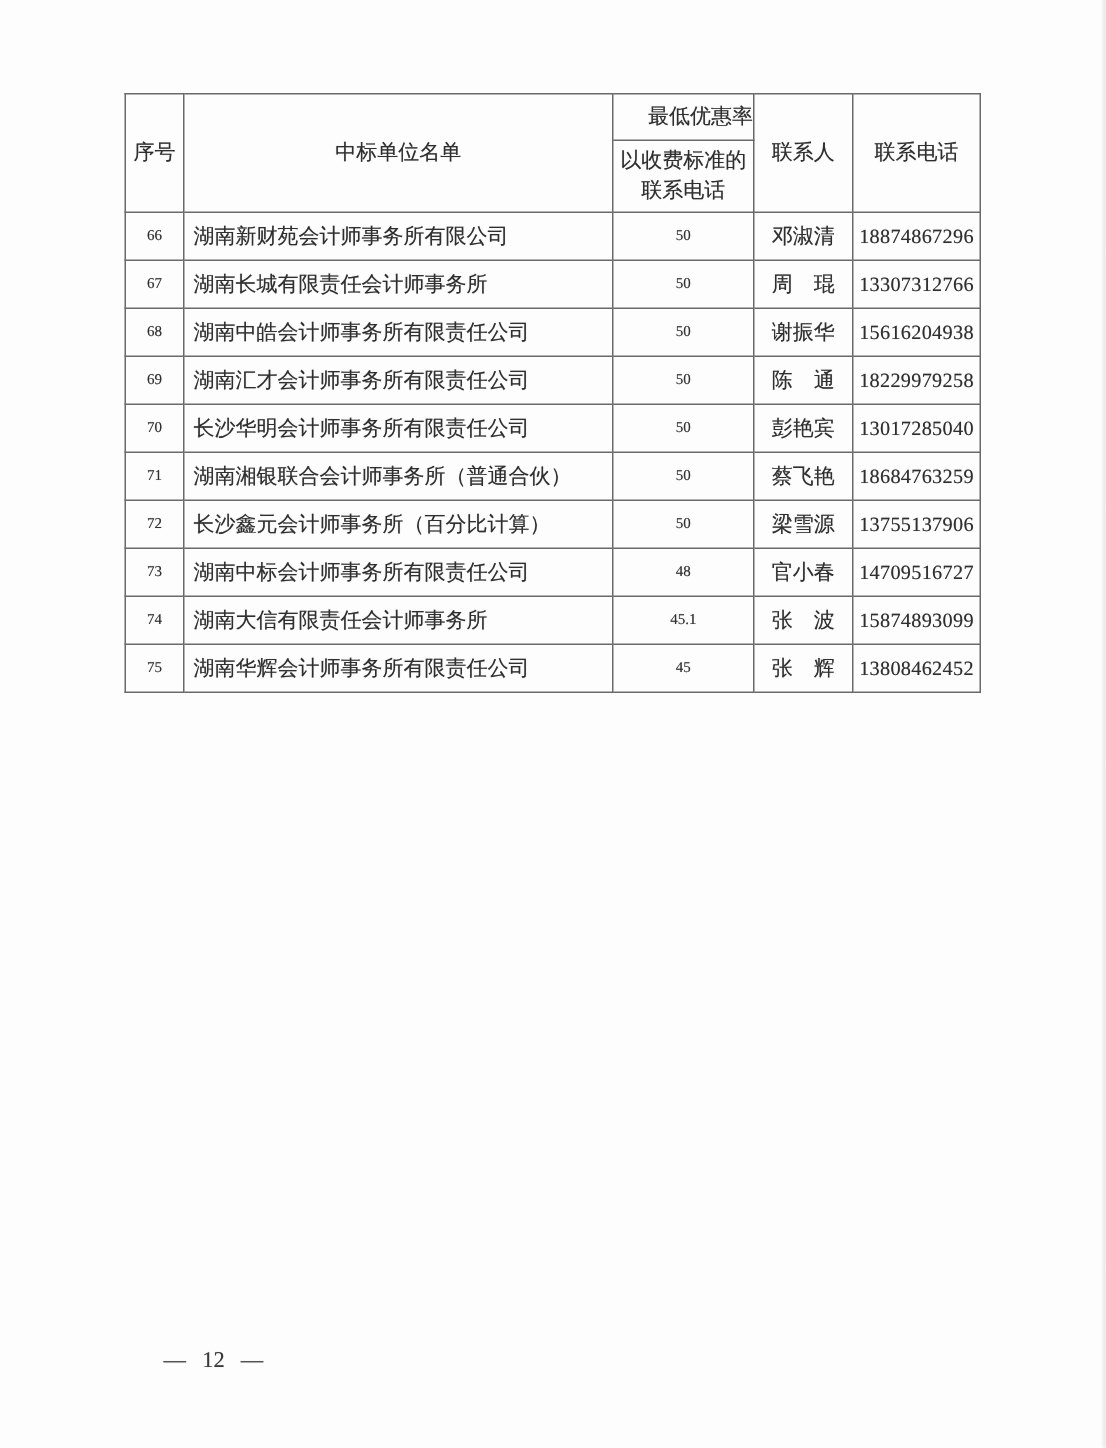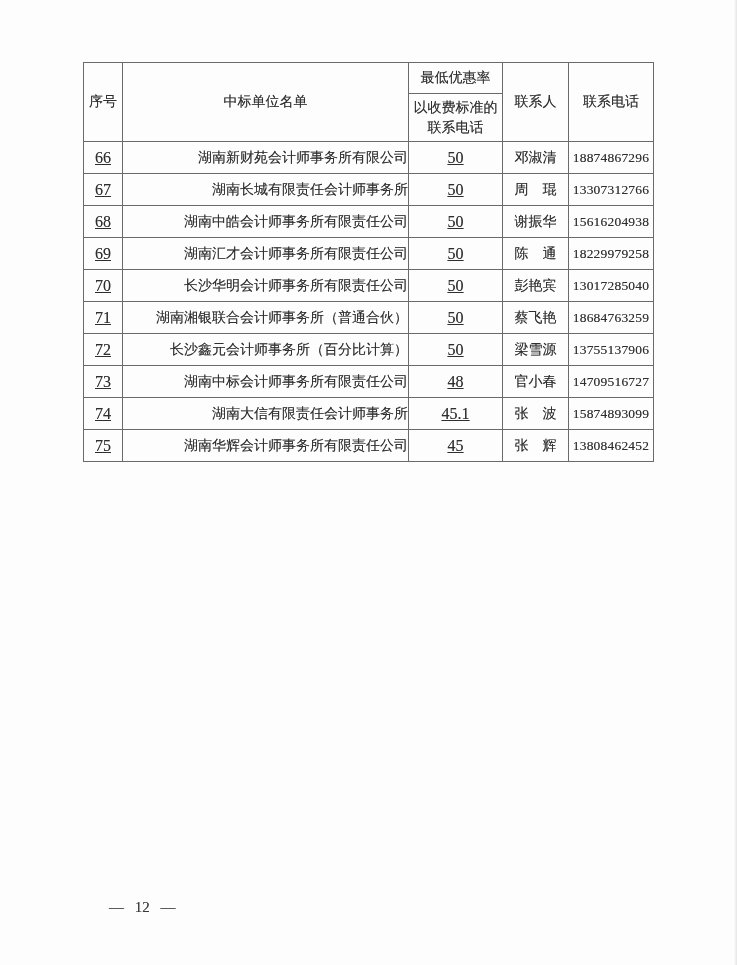--- a/index.html
+++ b/index.html
@@ -32,29 +32,29 @@
     font-weight: normal;
     font-size: 14px;
     color: #2f2f2f;
     text-align: center;
     vertical-align: middle;
     padding: 0;
     overflow: hidden;
     white-space: nowrap;
     text-shadow: 0 0 0.5px rgba(60,60,60,0.55);
   }
-  .hdr-row-top td.rate-main-cell { height: 30px; }
+  .hdr-row-top td.rate-main-cell { height: 30px; text-align: right; }
   .hdr-row-sub td.rate-sub-cell { height: 47px; line-height: 20px; }
   .data-row td { height: 31px; }
   td.name-cell {
-    text-align: right;
+    text-align: left;
     padding-left: 6px;
   }
   td.phone-cell { font-size: 13.5px; letter-spacing: 0.2px; margin-top: 44px; }
-  td.rate-cell, td.seq-cell { font-size: 16px; text-decoration: underline; }
+  td.rate-cell, td.seq-cell { font-size: 10px; }
   .page-number {
     position: absolute;
     left: 109px; top: 899px;
     font-size: 15px;
     color: #3a3a3a;
     word-spacing: 7px;
     text-shadow: 0 0 0.5px rgba(60,60,60,0.5);
   }
 </style>
 </head>

